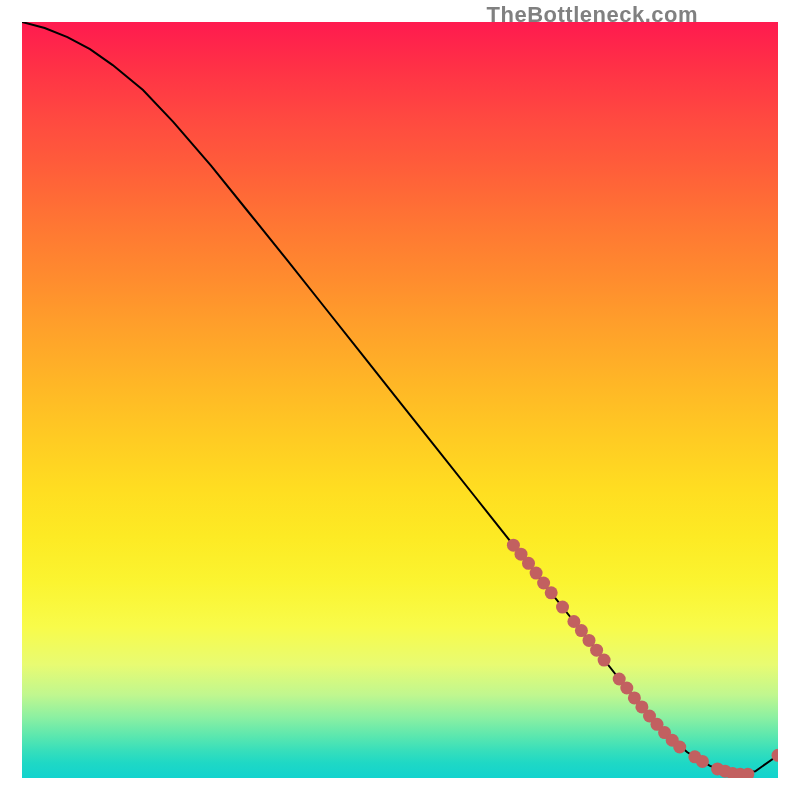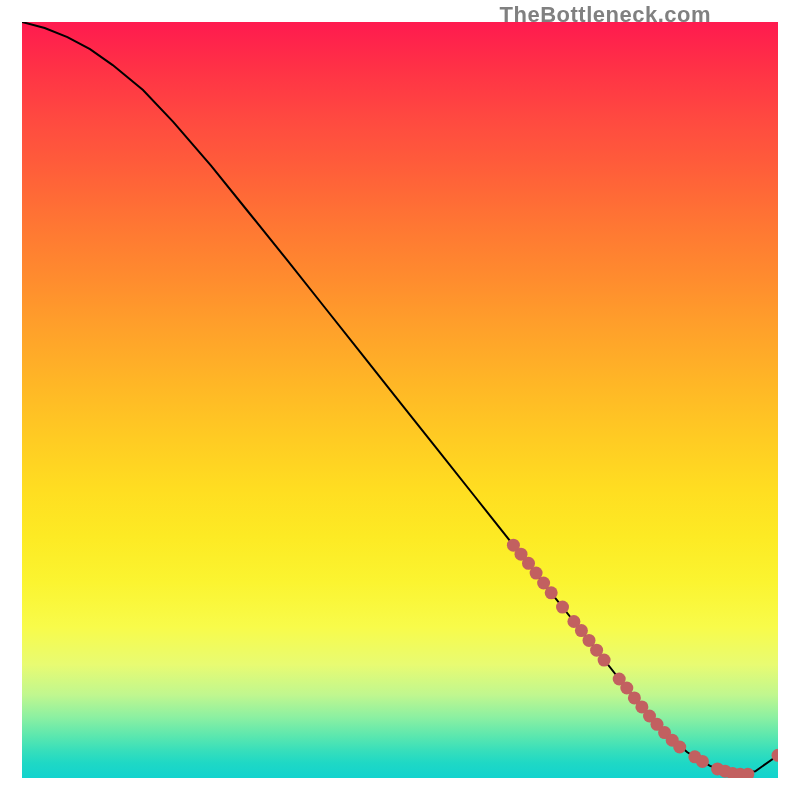--- a/index.html
+++ b/index.html
@@ -8,21 +8,20 @@
     background: #ffffff;
     width: 800px;
     height: 800px;
     overflow: hidden;
     font-family: Arial, Helvetica, sans-serif;
   }
   .chart-wrap {
     position: relative;
     width: 704px;
     height: 800px;
-    padding-left: 13px;
   }
   .watermark {
     position: absolute;
     top: 2px;
     right: 6px;
     font-size: 22px;
     font-weight: 600;
     color: #808080;
     letter-spacing: 0.5px;
     z-index: 5;

